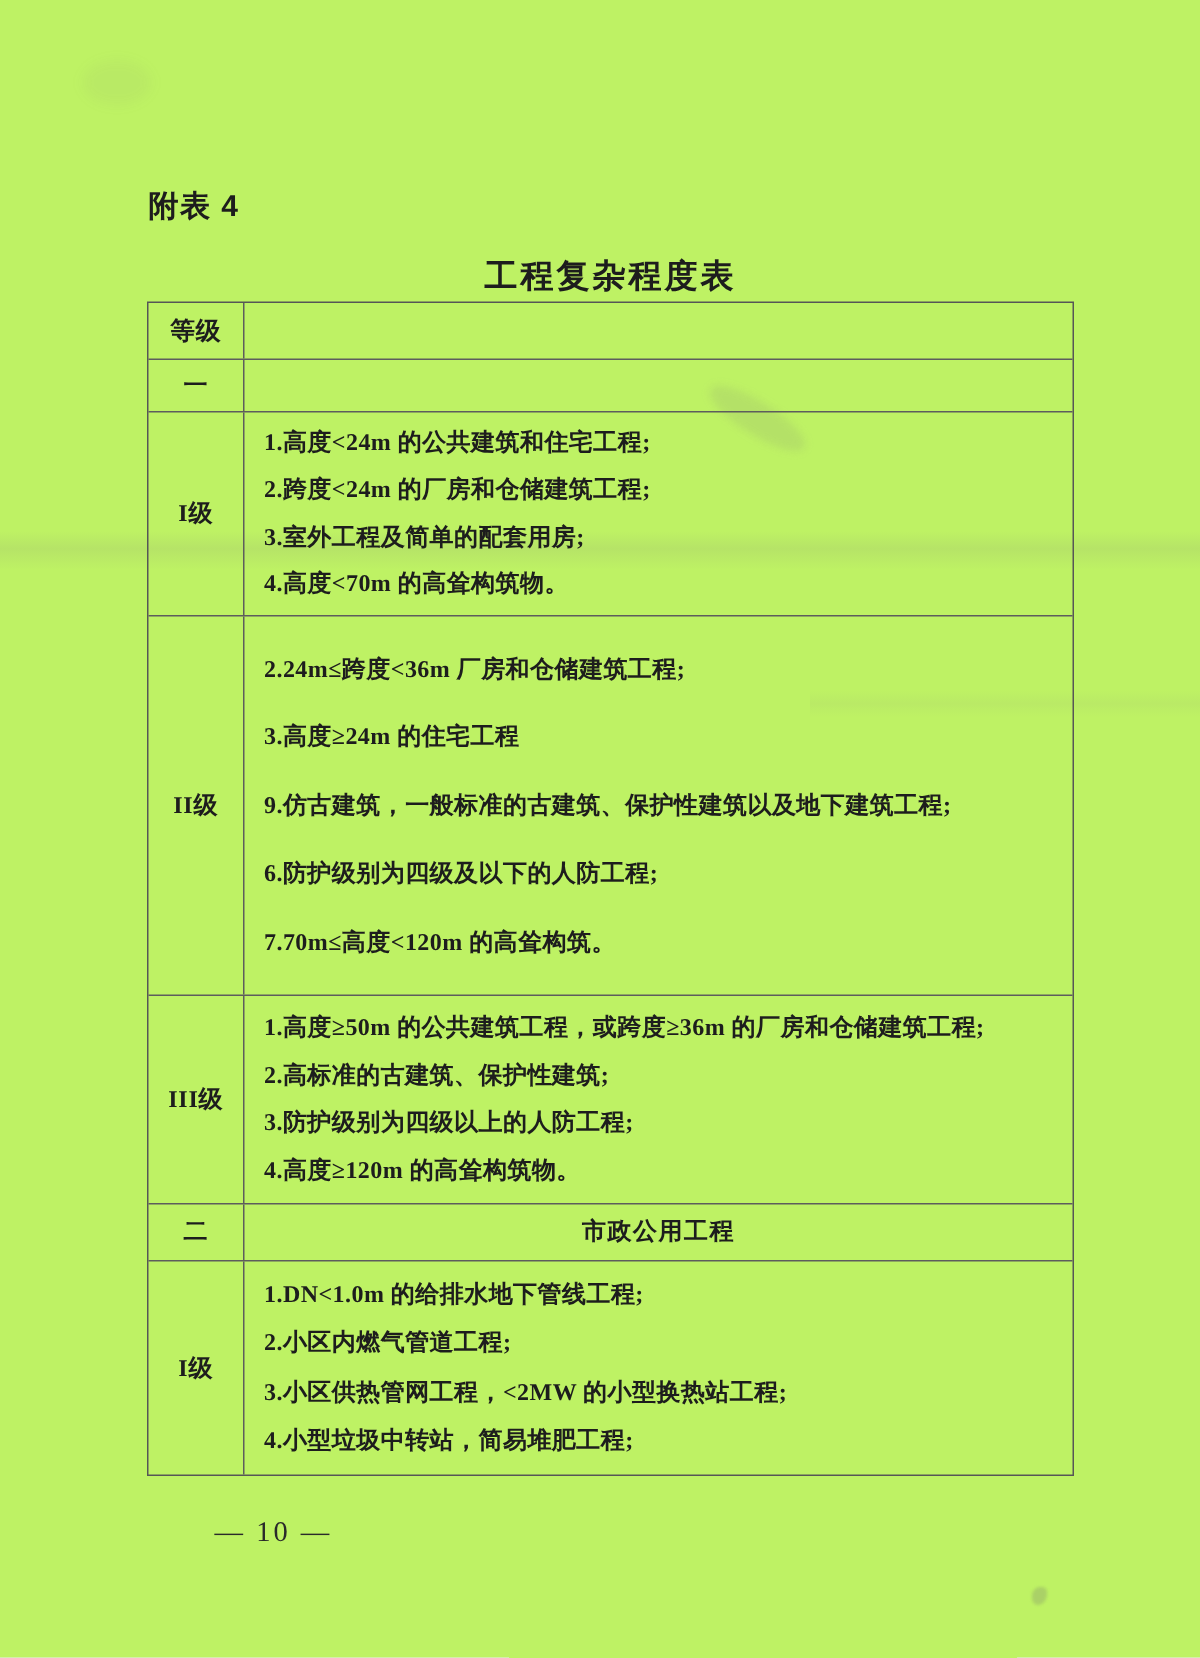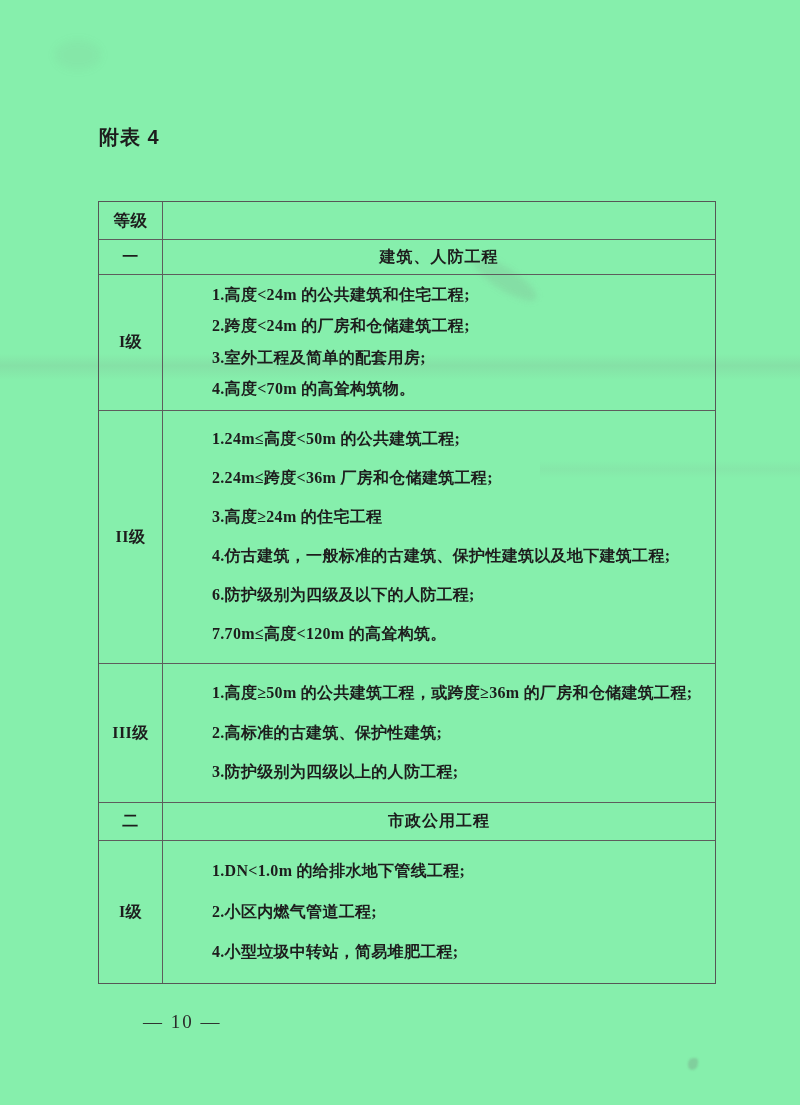--- a/index.html
+++ b/index.html
@@ -3,21 +3,21 @@
 <meta charset="utf-8">
 <style>
   * { margin: 0; padding: 0; box-sizing: border-box; }
   html, body { background: #e8e8e8; }
   body { width: 800px; font-family: "Liberation Serif", "DejaVu Serif", serif; }
 
   .page {
     position: relative;
     width: 800px;
     height: 1105px;
-    background: #86efac;
+    background: #bef264;
     overflow: hidden;
     color: #1d1d1d;
   }
 
   
   .scan-band {
     position: absolute;
     left: 0; top: 354px;
     width: 800px; height: 26px;
     background: linear-gradient(to bottom, rgba(125,125,125,0) 0%, rgba(125,125,125,0.12) 45%, rgba(125,125,125,0) 100%);
@@ -107,21 +107,20 @@
     justify-content: space-evenly;
     padding-left: 13px;
     padding-right: 6px;
   }
 
   .feature-items .item {
     font-size: 16px;
     font-weight: 700;
     letter-spacing: 0.3px;
     white-space: nowrap;
-    margin-left: 36px;
   }
 
   .header-row .level-cell,
   .header-row .feature-center { font-size: 16.5px; }
 
   .h-header { height: 37px; }
   .h-sec1   { height: 35px; }
   .h-lvl1   { height: 136px; }
   .h-lvl2   { height: 253px; }
   .h-lvl3   { height: 139px; }
@@ -143,73 +142,74 @@
 <div class="page">
 
   <div class="scan-speck1"></div>
   <div class="scan-smudge"></div>
   <div class="scan-band"></div>
   <div class="scan-band2"></div>
   <div class="scan-speck2"></div>
 
   <div class="appendix">附表 4</div>
 
+  <div class="doc-title">工程复杂程度表</div>
 
   <div class="ctable">
 
     <div class="trow header-row h-header">
       <div class="level-cell">等级</div>
     </div>
 
     <div class="trow h-sec1">
       <div class="level-cell">一</div>
-      <div class="feature-cell feature-center">建筑、人防工程</div>
     </div>
 
     <div class="trow h-lvl1">
       <div class="level-cell">I级</div>
       <div class="feature-cell feature-items">
         <div class="item">1.高度&lt;24m 的公共建筑和住宅工程;</div>
         <div class="item">2.跨度&lt;24m 的厂房和仓储建筑工程;</div>
         <div class="item">3.室外工程及简单的配套用房;</div>
         <div class="item">4.高度&lt;70m 的高耸构筑物。</div>
       </div>
     </div>
 
     <div class="trow h-lvl2">
       <div class="level-cell">II级</div>
       <div class="feature-cell feature-items">
-        <div class="item">1.24m≤高度&lt;50m 的公共建筑工程;</div>
         <div class="item">2.24m≤跨度&lt;36m 厂房和仓储建筑工程;</div>
         <div class="item">3.高度≥24m 的住宅工程</div>
-        <div class="item">4.仿古建筑，一般标准的古建筑、保护性建筑以及地下建筑工程;</div>
+        <div class="item">9.仿古建筑，一般标准的古建筑、保护性建筑以及地下建筑工程;</div>
         <div class="item">6.防护级别为四级及以下的人防工程;</div>
         <div class="item">7.70m≤高度&lt;120m 的高耸构筑。</div>
       </div>
     </div>
 
     <div class="trow h-lvl3">
       <div class="level-cell">III级</div>
       <div class="feature-cell feature-items">
         <div class="item">1.高度≥50m 的公共建筑工程，或跨度≥36m 的厂房和仓储建筑工程;</div>
         <div class="item">2.高标准的古建筑、保护性建筑;</div>
         <div class="item">3.防护级别为四级以上的人防工程;</div>
+        <div class="item">4.高度≥120m 的高耸构筑物。</div>
       </div>
     </div>
 
     <div class="trow h-sec2">
       <div class="level-cell">二</div>
       <div class="feature-cell feature-center">市政公用工程</div>
     </div>
 
     <div class="trow h-lvl4">
       <div class="level-cell">I级</div>
       <div class="feature-cell feature-items">
         <div class="item">1.DN&lt;1.0m 的给排水地下管线工程;</div>
         <div class="item">2.小区内燃气管道工程;</div>
+        <div class="item">3.小区供热管网工程，&lt;2MW 的小型换热站工程;</div>
         <div class="item">4.小型垃圾中转站，简易堆肥工程;</div>
       </div>
     </div>
 
   </div>
 
   <div class="page-number">— 10 —</div>
 
 </div>
 

